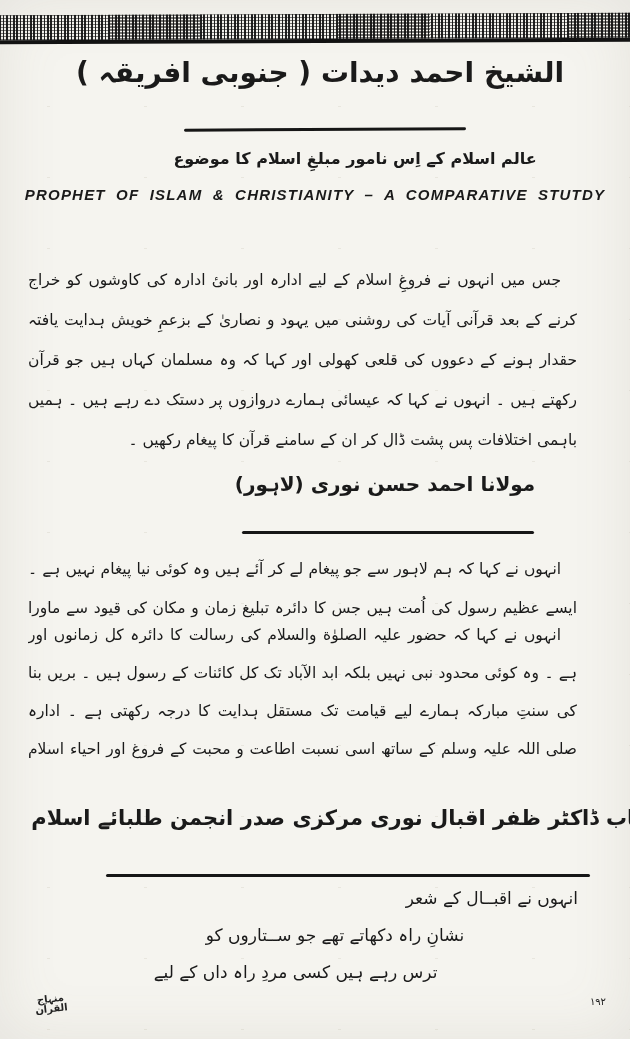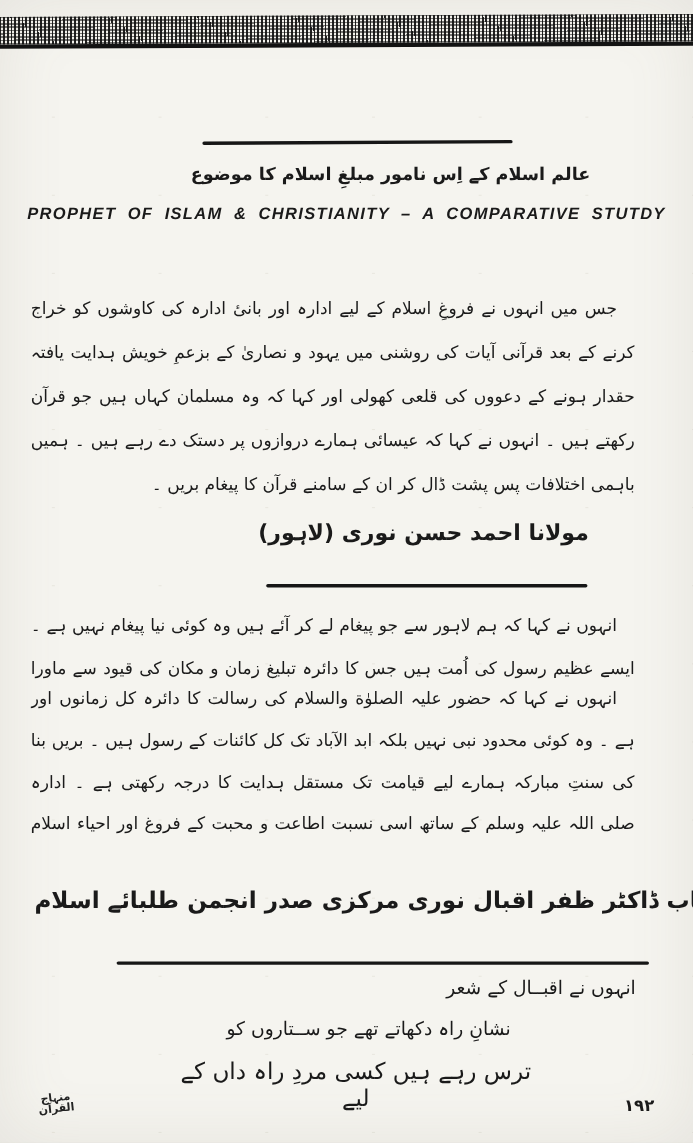--- a/index.html
+++ b/index.html
@@ -62,48 +62,49 @@
   }
   .h2-rule{top:531px;left:242px;width:292px;}
   .h3{
     top:806px;left:60px;width:570px;
     font-size:21px;font-weight:bold;white-space:nowrap;
     display:flex;justify-content:center;
   }
   .h3-rule{top:874px;left:106px;width:484px;}
   .poetry-intro{top:888px;left:278px;width:300px;text-align:right;font-size:17px;}
   .verse1{top:925px;left:165px;width:340px;font-size:17px;}
-  .verse2{top:962px;left:156px;width:335px;font-size:21px;}
+  .verse2{top:962px;left:128px;width:335px;font-size:17px;}
   .publisher{
     top:994px;left:24px;width:54px;
     font-size:10px;font-weight:bold;line-height:10px;
     transform:rotate(-6deg);text-align:center;color:#222;
   }
-  .pagenum{top:996px;left:556px;width:50px;text-align:center;font-size:15px;font-weight:bold;}
+  .pagenum{top:996px;left:556px;width:50px;text-align:right;font-size:10px;font-weight:normal;}
 </style>
 </head>
 <body>
 
 <div class="sheet">
 
   <div class="band"></div>
 
+  <div class="abs urdu big-title">الشیخ احمد دیدات ( جنوبی افریقہ )</div>
   <div class="abs rule title-rule"></div>
 
   <div class="abs center english">PROPHET OF ISLAM &amp; CHRISTIANITY –  A COMPARATIVE STUTDY</div>
 
   <div class="abs urdu center subtitle">عالم اسلام کے اِس نامور مبلغِ اسلام کا موضوع</div>
 
 
   <div class="abs urdu para para1">
       <div class="tline first">جس میں انہوں نے فروغِ اسلام کے لیے ادارہ اور بانیٔ ادارہ کی کاوشوں کو خراج تحسین پیش</div>
       <div class="tline">کرنے کے بعد قرآنی آیات کی روشنی میں یہود و نصاریٰ کے بزعمِ خویش ہدایت یافتہ اور جنت کے</div>
       <div class="tline">حقدار ہونے کے دعووں کی قلعی کھولی اور کہا کہ وہ مسلمان کہاں ہیں جو قرآن پڑھتے اور جہاد پر یقین</div>
       <div class="tline">رکھتے ہیں ۔ انہوں نے کہا کہ عیسائی ہمارے دروازوں پر دستک دے رہے ہیں ۔ ہمیں چاہیئے کہ</div>
-      <div class="tline last">باہمی اختلافات پس پشت ڈال کر ان کے سامنے قرآن کا پیغام بریں ۔</div>
+      <div class="tline last">باہمی اختلافات پس پشت ڈال کر ان کے سامنے قرآن کا پیغام رکھیں ۔</div>
     </div>
 
   <div class="abs urdu h2">مولانا احمد حسن نوری  (لاہور)</div>
   <div class="abs rule h2-rule"></div>
 
   <div class="abs urdu para para2">
       <div class="tline first">انہوں نے کہا کہ ہم لاہور سے جو پیغام لے کر آئے ہیں وہ کوئی نیا پیغام نہیں ہے ۔ وہ یہ کہ ہم</div>
       <div class="tline last">ایسے عظیم رسول کی اُمت ہیں جس کا دائرہ تبلیغ زمان و مکان کی قیود سے ماورا ہے ۔</div>
     </div>
 

